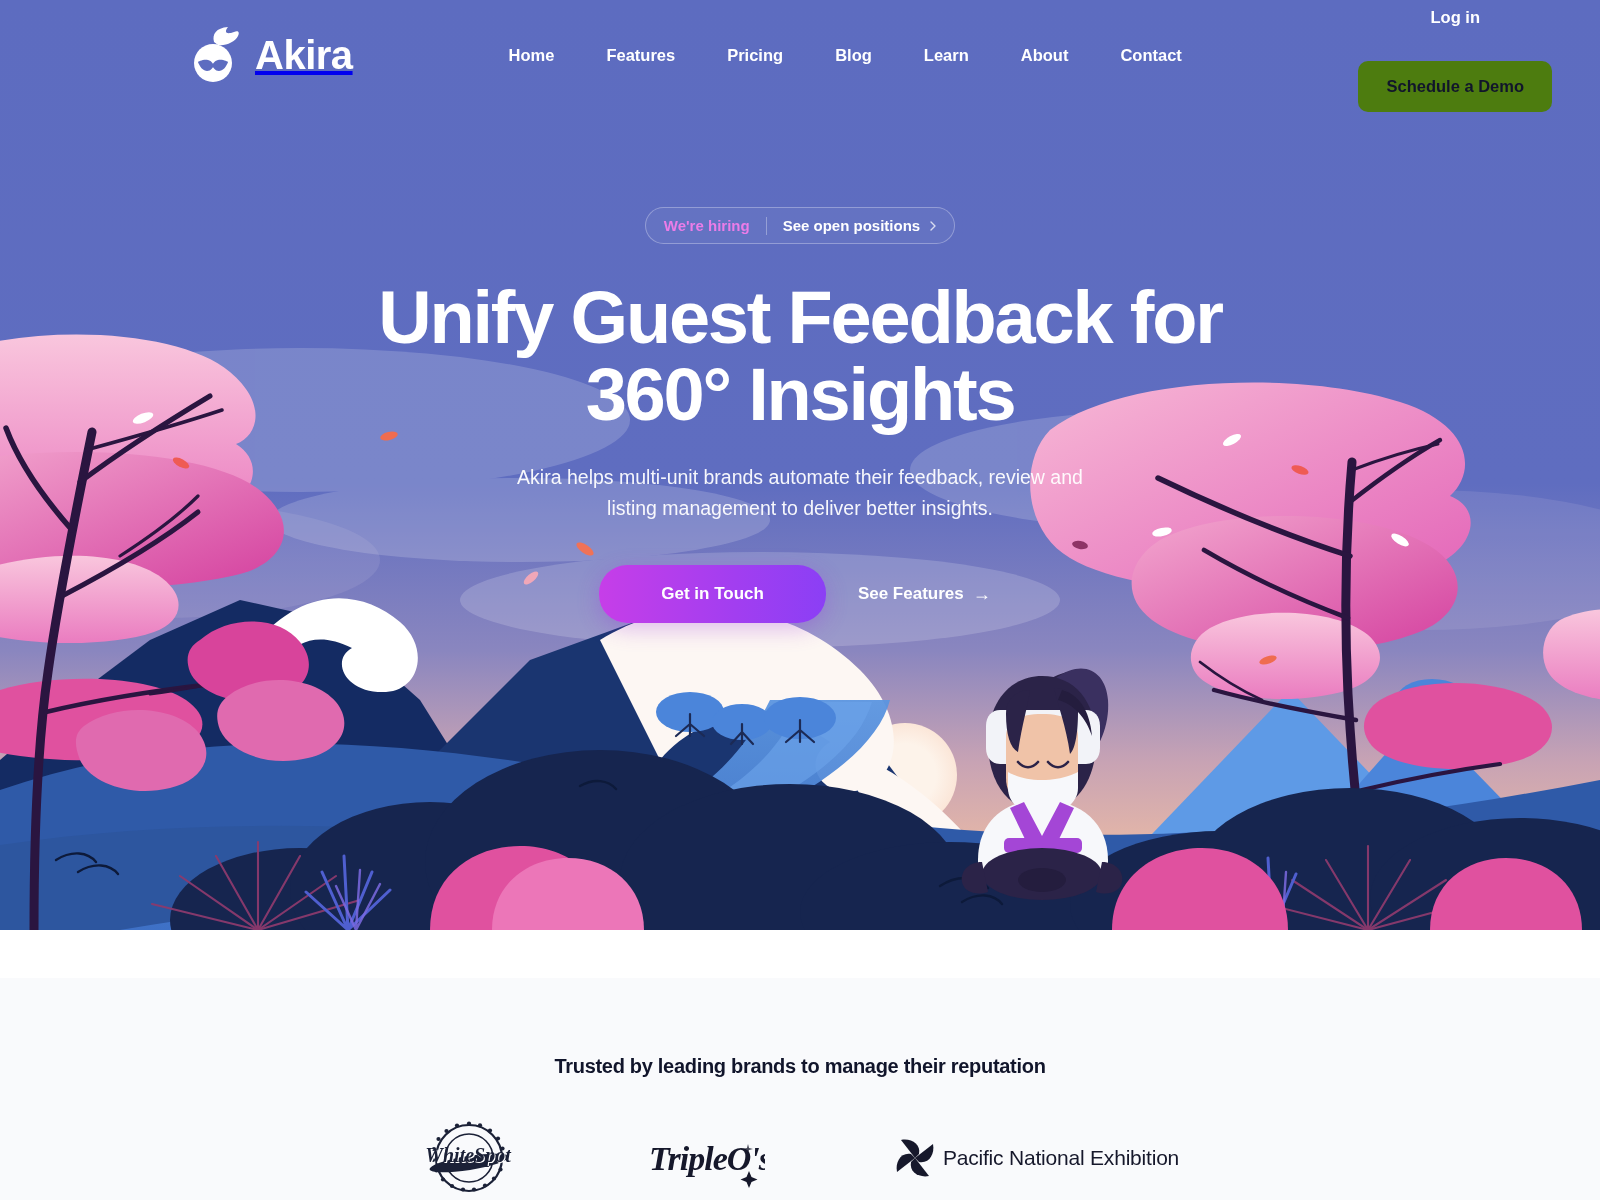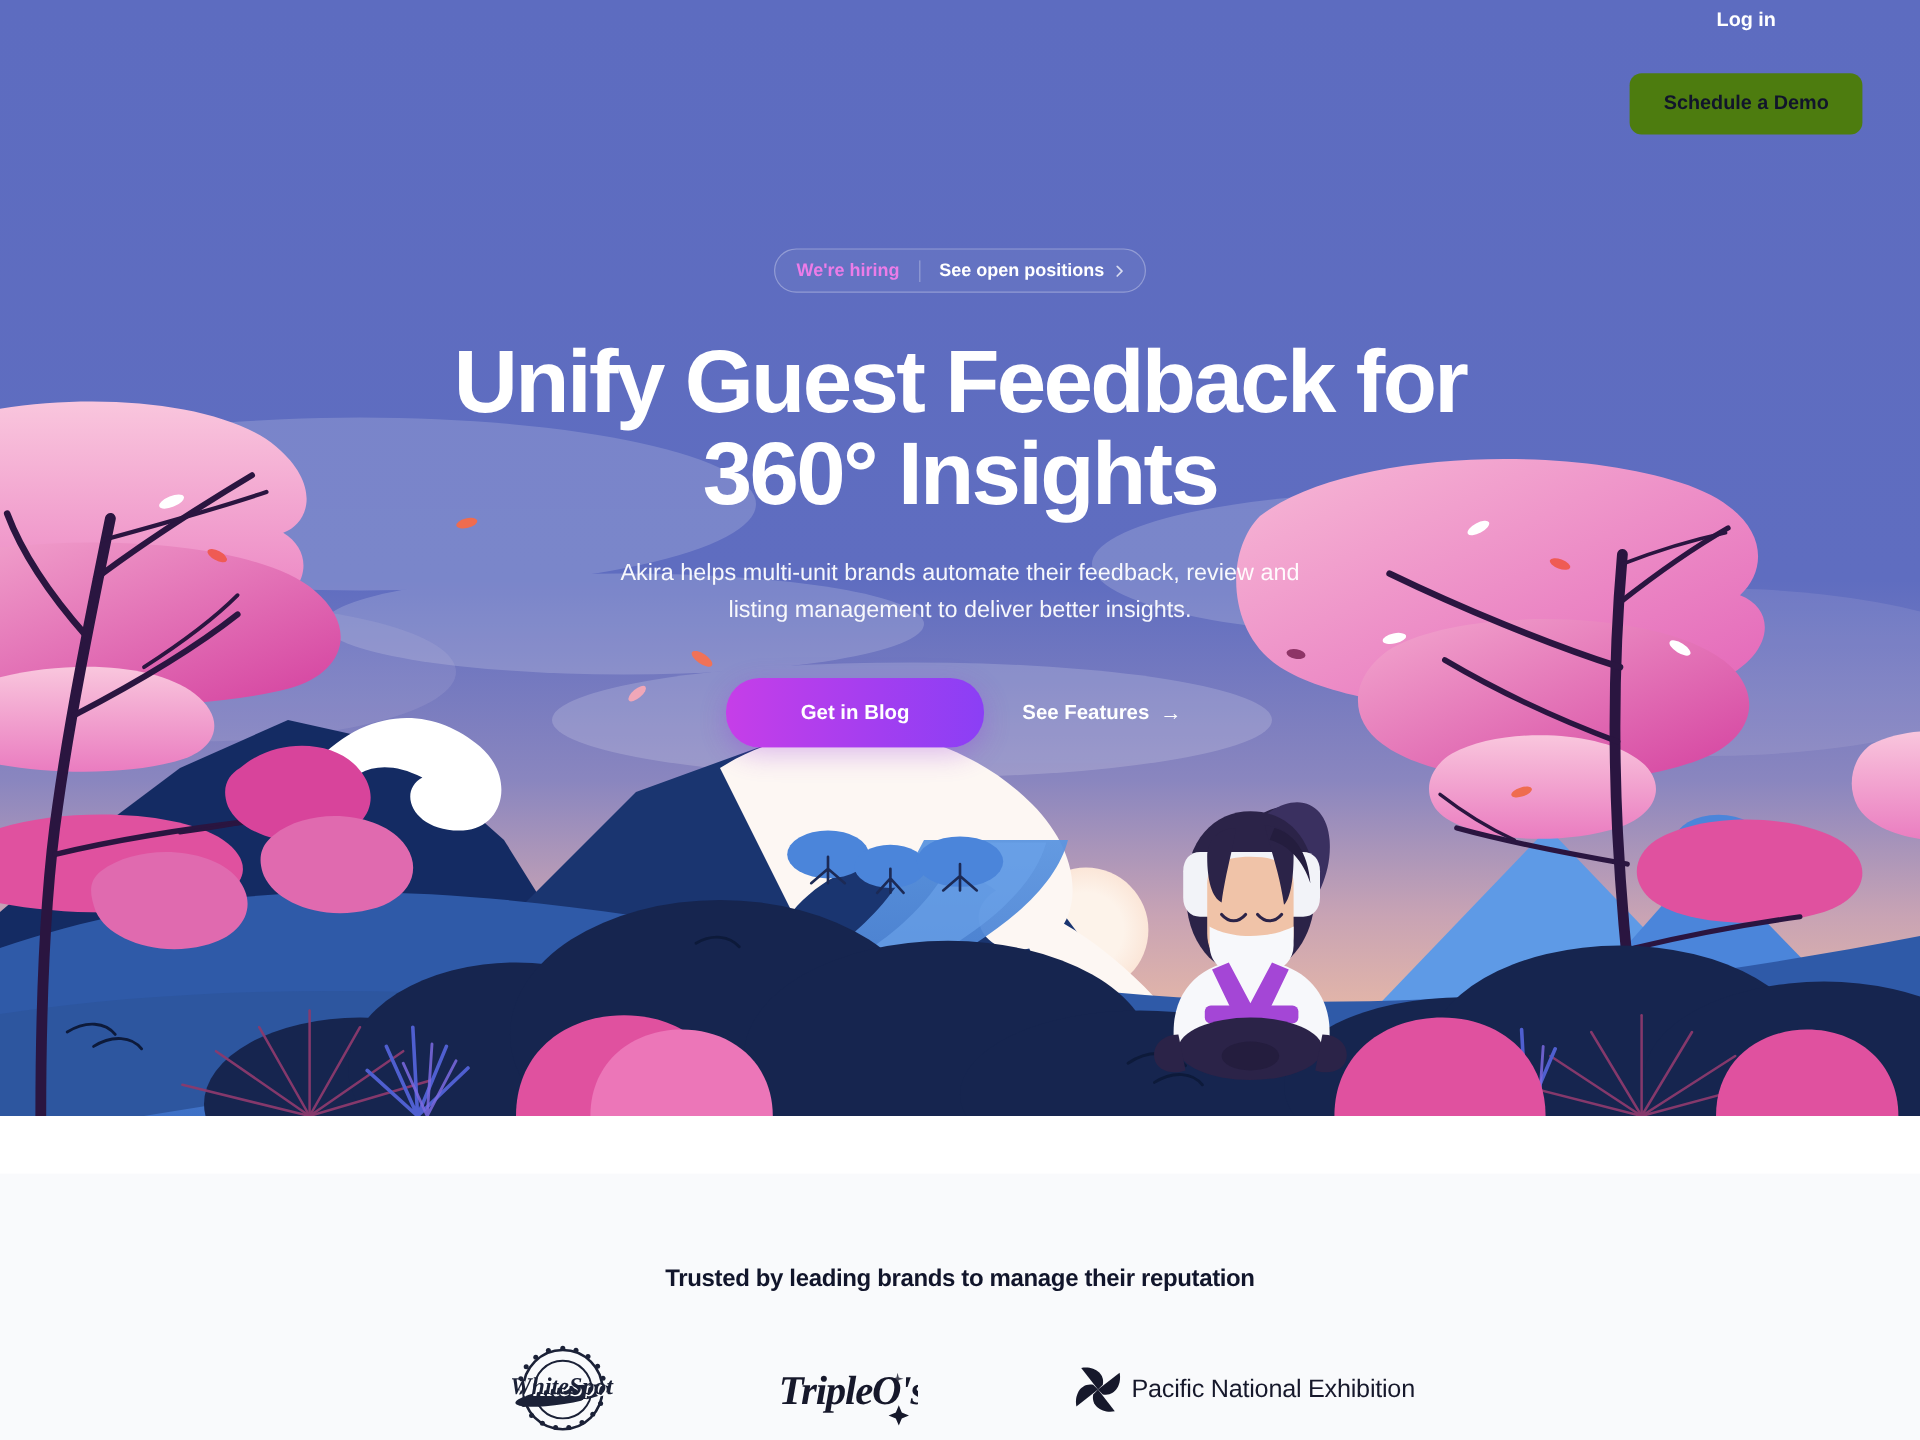--- a/index.html
+++ b/index.html
@@ -383,21 +383,39 @@
       <rect x="1004" y="838" width="78" height="15" rx="5" fill="#a446d6"></rect>
 
       <ellipse cx="1042" cy="874" rx="60" ry="26" fill="#2b2348"></ellipse>
       <path d="M982 862 C968 862 960 872 962 882 C964 892 976 896 988 892 Z" fill="#2b2348"></path>
       <path d="M1102 862 C1116 862 1124 872 1122 882 C1120 892 1108 896 1096 892 Z" fill="#2b2348"></path>
       <ellipse cx="1042" cy="880" rx="24" ry="12" fill="#241d3e"></ellipse>
     </g>
   </svg>
 
   <nav class="nav">
-
+    <a class="brand" href="#">
+      <svg class="brand-mark" viewBox="0 0 52 58">
+        <path d="M24 16 C22 8 26 2 38 1 C34 6 36 9 44 6 C48 4 50 6 48 10 C45 16 36 20 28 19 Z" fill="#fff"></path>
+        <circle cx="23" cy="37" r="19" fill="#fff"></circle>
+        <path d="M8 36 C8 36 13 33 18 34 C22 35 23 38 23 38 C23 38 24 35 28 34 C33 33 38 36 38 36
+                 C38 36 35 45 29 45 C25 45 23 41 23 41 C23 41 21 45 17 45 C11 45 8 36 8 36 Z" fill="#5d6cc0"></path>
+      </svg>
+      <span class="brand-name">Akira</span>
+    </a>
+
+    <div class="nav-links">
+      <a class="nav-link" href="#">Home</a>
+      <a class="nav-link" href="#">Features</a>
+      <a class="nav-link" href="#">Pricing</a>
+      <a class="nav-link" href="#">Blog</a>
+      <a class="nav-link" href="#">Learn</a>
+      <a class="nav-link" href="#">About</a>
+      <a class="nav-link" href="#">Contact</a>
+    </div>
 
     <div class="nav-right">
       <a class="login-link" href="#">Log in</a>
       <button class="demo-btn">Schedule a Demo</button>
     </div>
   </nav>
 
   <div class="hero-content">
 
     <div class="hiring-pill">
@@ -407,21 +425,21 @@
       <svg class="hiring-chev" viewBox="0 0 10 10">
         <path d="M3 1 L7 5 L3 9" stroke="#fff" stroke-width="1.4" fill="none" stroke-linecap="round" stroke-linejoin="round"></path>
       </svg>
     </div>
 
     <h1 class="headline">Unify Guest Feedback for 360° Insights</h1>
 
     <p class="subhead">Akira helps multi-unit brands automate their feedback, review and listing management to deliver better insights.</p>
 
     <div class="cta-row">
-      <button class="cta-primary">Get in Blog</button>
+      <button class="cta-primary">Get in Touch</button>
       <button class="cta-secondary">
         <span>See Features</span>
         <span class="cta-arrow">→</span>
       </button>
     </div>
   </div>
 </section>
 
 <section class="brands-section">
   <h2 class="brands-title">Trusted by leading brands to manage their reputation</h2>

